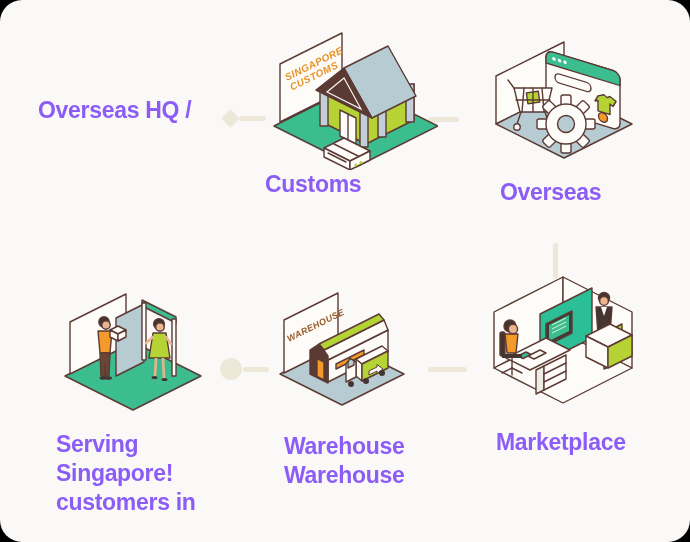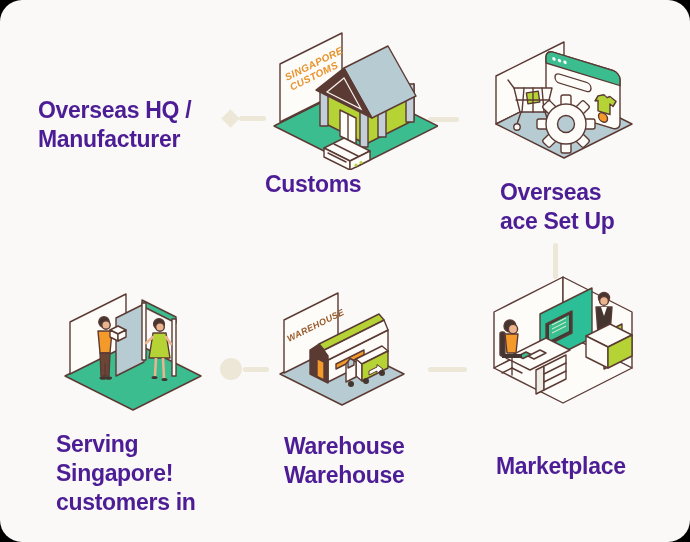--- a/index.html
+++ b/index.html
@@ -3,38 +3,37 @@
 <meta charset="utf-8">
 <style>
   html,body{margin:0;padding:0;background:#000;}
   #card{
     position:relative;width:690px;height:542px;background:#FAF9F7;
     border-radius:22px;overflow:hidden;
     font-family:"Liberation Sans","DejaVu Sans",sans-serif;
   }
   .label{
     position:absolute;font-weight:700;font-size:23px;line-height:29px;
-    letter-spacing:-0.3px;color:#4c1d95;white-space:nowrap;
+    letter-spacing:-0.3px;color:#8b5cf6;white-space:nowrap;
   }
   .illo{position:absolute;}
   .o{stroke:#5B3A34;stroke-width:1.4;stroke-linejoin:round;stroke-linecap:round;}
   .c-line{position:absolute;height:5px;background:#EDE7D8;border-radius:3px;}
   .c-vline{position:absolute;width:5px;background:#EDE7D8;border-radius:3px;}
   .c-diamond{position:absolute;width:13px;height:13px;background:#EDE7D8;transform:rotate(45deg);}
   .c-circle{position:absolute;width:22px;height:22px;border-radius:50%;background:#EDE7D8;}
   .sign-text{font-weight:700;font-style:italic;font-size:10px;letter-spacing:0.4px;}
 </style>
 </head>
 <body>
 
 <div id="card">
 
   <div class="label" style="left:38px;top:96px;">
     <div>Overseas HQ /</div>
-    <div>Manufacturer</div>
   </div>
 
   <div class="c-diamond" style="left:224px;top:112px;"></div>
   <div class="c-line" style="left:239px;top:116px;width:27px;"></div>
   <div class="c-line" style="left:428px;top:117px;width:31px;"></div>
   <div class="c-vline" style="left:553px;top:243px;height:36px;"></div>
   <div class="c-line" style="left:428px;top:367px;width:39px;"></div>
   <div class="c-circle" style="left:220px;top:358px;"></div>
   <div class="c-line" style="left:243px;top:367px;width:26px;"></div>
 
@@ -102,21 +101,20 @@
       <rect x="-5" y="-29" width="10" height="12" rx="2" fill="#FDFCF9" class="o" transform="rotate(180)"></rect>
       <rect x="-5" y="-29" width="10" height="12" rx="2" fill="#FDFCF9" class="o" transform="rotate(225)"></rect>
       <rect x="-5" y="-29" width="10" height="12" rx="2" fill="#FDFCF9" class="o" transform="rotate(270)"></rect>
       <rect x="-5" y="-29" width="10" height="12" rx="2" fill="#FDFCF9" class="o" transform="rotate(315)"></rect>
       <circle r="20" fill="#FDFCF9" class="o"></circle>
       <circle r="8.5" fill="#B7CBD3" class="o"></circle>
     </g>
   </svg>
   <div class="label" style="left:500px;top:178px;">
     <div>Overseas</div>
-    <div>ace Set Up</div>
   </div>
 
   <svg class="illo" style="left:488px;top:276px;" width="150" height="130" viewBox="0 0 150 130">
     <polygon points="6,36 75,1 75,57 6,92" fill="#FDFCF9" class="o"></polygon>
     <polygon points="75,1 144,36 144,92 75,57" fill="#FDFCF9" class="o"></polygon>
     <polygon points="6,92 75,57 144,92 75,127" fill="#FDFCF9" class="o"></polygon>
     <polygon points="52,38 104,12 104,62 52,88" fill="#2CBE97" class="o"></polygon>
     <polygon points="116,57 134,48 134,84 116,93" fill="#B5D334" class="o"></polygon>
     <g>
       <polygon points="58,48 84,35 84,57 58,70" fill="#3F3A36" class="o"></polygon>
@@ -146,21 +144,21 @@
     <g>
       <circle cx="116" cy="22" r="5.5" fill="#453530" class="o"></circle>
       <circle cx="116" cy="25" r="4.4" fill="#E9B48E" class="o"></circle>
       <polygon points="108,31 124,31 122,58 110,58" fill="#453530" class="o"></polygon>
       <polygon points="113,31 119,31 116,40" fill="#FDFCF9"></polygon>
     </g>
     <polygon points="98,60 122,48 144,59 120,71" fill="#FDFCF9" class="o"></polygon>
     <polygon points="98,60 120,71 120,92 98,81" fill="#FDFCF9" class="o"></polygon>
     <polygon points="120,71 144,59 144,80 120,92" fill="#B5D334" class="o"></polygon>
   </svg>
-  <div class="label" style="left:496px;top:428px;margin-top:24px;">Marketplace</div>
+  <div class="label" style="left:496px;top:428px;">Marketplace</div>
 
   <svg class="illo" style="left:276px;top:284px;" width="132" height="128" viewBox="0 0 132 128">
     <polygon points="4,90 66,59 128,90 66,121" fill="#B7CBD3" class="o"></polygon>
     <polygon points="8,36 62,9 62,62 8,89" fill="#FDFCF9" class="o"></polygon>
     <g transform="translate(13,58) rotate(-26.5)">
       <text x="0" y="0" class="sign-text" style="font-size:9px;" fill="#9A5B2B">WAREHOUSE</text>
     </g>
     <polygon points="52,98 112,68 112,46 52,76" fill="#FDFCF9" class="o"></polygon>
     <polygon points="60,85 88,71 88,66 60,80" fill="#F39A2B" class="o"></polygon>
     <polygon points="48,66 108,36 112,46 52,76" fill="#FDFCF9" class="o"></polygon>

